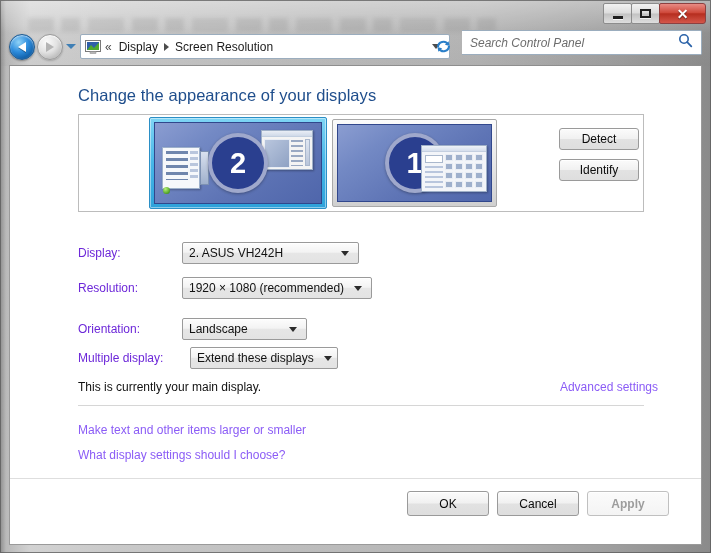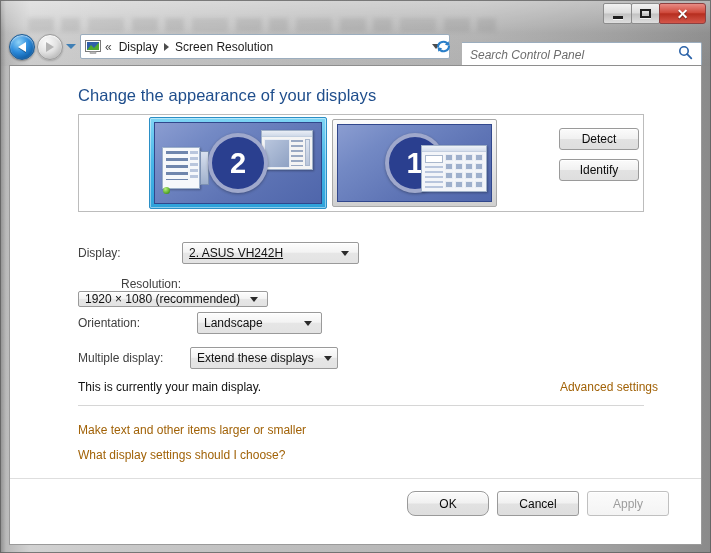--- a/index.html
+++ b/index.html
@@ -204,21 +204,21 @@
     flex: 0 0 auto;
   }
   .refresh-btn {
     position: absolute;
     left: 432px; top: 5px;
     width: 22px; height: 22px;
     display: flex; align-items: center; justify-content: center;
   }
   .searchbox {
     position: absolute;
-    left: 462px; top: 12px;
+    left: 462px; top: 0;
     width: 240px; height: 25px;
     box-sizing: border-box;
     border: 1px solid #9badbe;
     border-left: none;
     border-radius: 0 2px 2px 0;
     background: #ffffff;
     display: flex; align-items: center;
   }
   .search-text {
     font-size: 12px;
@@ -423,21 +423,21 @@
     background: linear-gradient(to bottom, #fbfbfb 0%, #f1f1f1 48%, #e2e2e2 52%, #dedede 100%);
     color: #0b0b0b;
     font-size: 12px;
     font-family: "Liberation Sans", sans-serif;
     display: flex;
     align-items: center;
     justify-content: center;
     box-shadow: inset 0 1px 0 rgba(255,255,255,0.9);
   }
   .btn.disabled { color: #9d9d9d; border-color: #c0c0c0;
-    background: linear-gradient(to bottom, #fbfbfb 0%, #f4f4f4 100%); }
+    background: linear-gradient(to bottom, #fbfbfb 0%, #f4f4f4 100%); font-weight: bold; }
   .btn-detect {
     position: absolute;
     left: 549px; top: 62px;
     width: 80px; height: 22px;
   }
   .btn-identify {
     position: absolute;
     left: 549px; top: 93px;
     width: 80px; height: 22px;
   }
@@ -445,21 +445,21 @@
   
   .form-row {
     position: absolute;
     left: 68px;
     height: 22px;
     display: flex;
     align-items: center;
   }
   .form-label {
     font-size: 12px;
-    color: #404040;
+    color: #6d28d9;
     white-space: nowrap;
     width: 104px;
     flex: 0 0 auto;
   }
   .combo {
     box-sizing: border-box;
     height: 22px;
     border: 1px solid #9a9a9a;
     border-radius: 2px;
     background: linear-gradient(to bottom, #fdfdfd 0%, #f3f3f3 46%, #e6e6e6 52%, #e3e3e3 100%);
@@ -475,41 +475,41 @@
   .combo .combo-arrow {
     width: 0; height: 0;
     border-left: 4px solid transparent;
     border-right: 4px solid transparent;
     border-top: 5px solid #2b2b2b;
     margin: 0 9px 0 10px;
     flex: 0 0 auto;
   }
 
   .row-display    { top: 176px; }
-  .row-resolution { top: 211px; flex-direction: column; }
-  .row-orientation{ top: 246px; gap: 15px; }
+  .row-resolution { top: 211px; }
+  .row-orientation{ top: 252px; }
   .row-multiple   { top: 281px; }
 
-  .combo-display    { width: 177px; text-decoration: underline; }
+  .combo-display    { width: 177px; }
   .combo-resolution { width: 190px; }
   .combo-orientation{ width: 125px; }
   .combo-multiple   { width: 148px; }
 
   .row-multiple .form-label { width: 112px; }
 
   
   .main-note {
     position: absolute;
     left: 68px; top: 314px;
     font-size: 12px;
     color: #111111;
     white-space: nowrap;
   }
   .link {
-    color: #a16207;
+    color: #8b5cf6;
     font-size: 12px;
     text-decoration: none;
     cursor: pointer;
     white-space: nowrap;
   }
   .advanced-link {
     position: absolute;
     right: 43px; top: 314px;
   }
   .divider {
@@ -527,21 +527,21 @@
     left: 68px; top: 382px;
   }
 
   
   .bottom-sep {
     position: absolute;
     left: 0; right: 0; top: 412px;
     height: 1px;
     background: #dedede;
   }
-  .btn-ok     { position: absolute; left: 397px; top: 425px; width: 82px; height: 25px; border-radius: 8px; }
+  .btn-ok     { position: absolute; left: 397px; top: 425px; width: 82px; height: 25px; }
   .btn-cancel { position: absolute; left: 487px; top: 425px; width: 82px; height: 25px; text-align: right; }
   .btn-apply  { position: absolute; left: 577px; top: 425px; width: 82px; height: 25px; }
 </style>
 </head>
 <body>
 
 <div class="window">
   <div class="glass-sheen"></div>
   <div class="glass-blurtext"></div>
 

